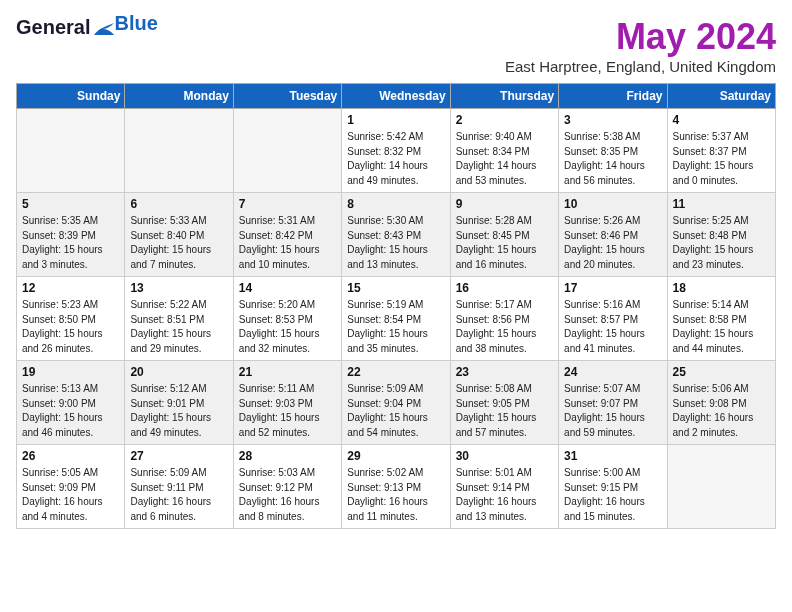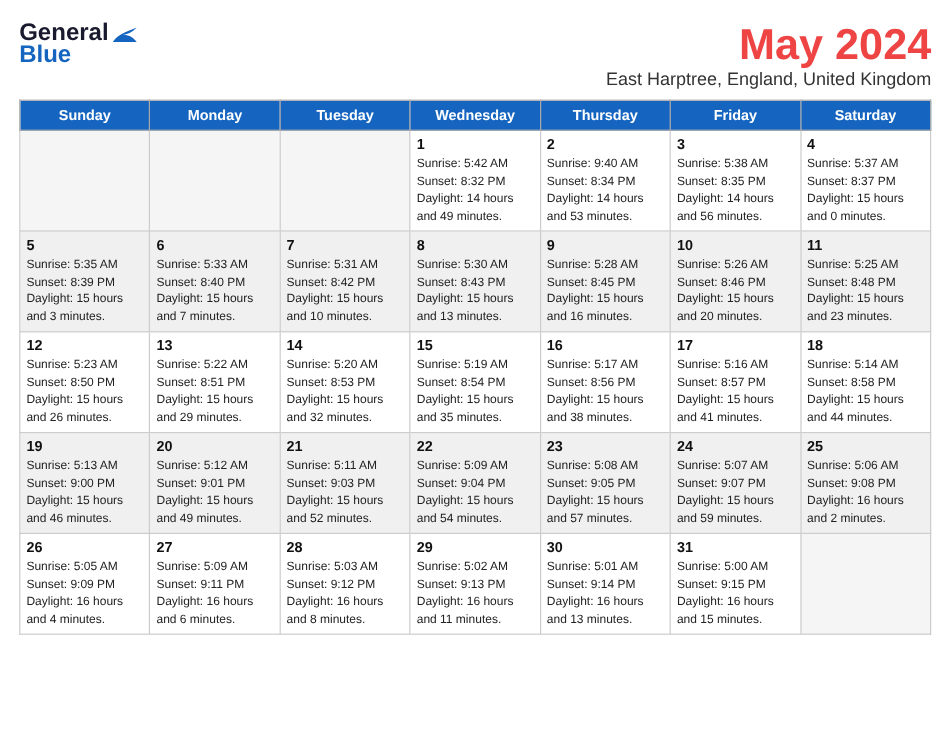--- a/index.html
+++ b/index.html
@@ -11,50 +11,49 @@
       padding: 16px;
     }
     .header {
       display: flex;
       justify-content: space-between;
       align-items: flex-start;
       margin-bottom: 8px;
     }
     .logo {
       display: flex;
-      flex-direction: column;
       align-items: flex-start;
     }
     .logo-row {
       display: flex;
       align-items: center;
     }
     .title-block {
       text-align: right;
     }
     .month-year {
       font-size: 36px;
       font-weight: bold;
-      color: #ef4444;
+      color: #a21caf;
     }
     .location {
       font-size: 15px;
       color: #333;
       text-align: center;
     }
     .calendar {
       width: 100%;
       border-collapse: collapse;
       font-size: 10.5px;
     }
     .calendar th {
       background: #1565c0;
       color: #fff;
       padding: 5px 4px;
-      text-align: center;
+      text-align: right;
       font-size: 12px;
       font-weight: bold;
       border: 1px solid #aaa;
     }
     .calendar td {
       border: 1px solid #ccc;
       vertical-align: top;
       padding: 4px 5px;
       width: 108px;
       min-height: 80px;

